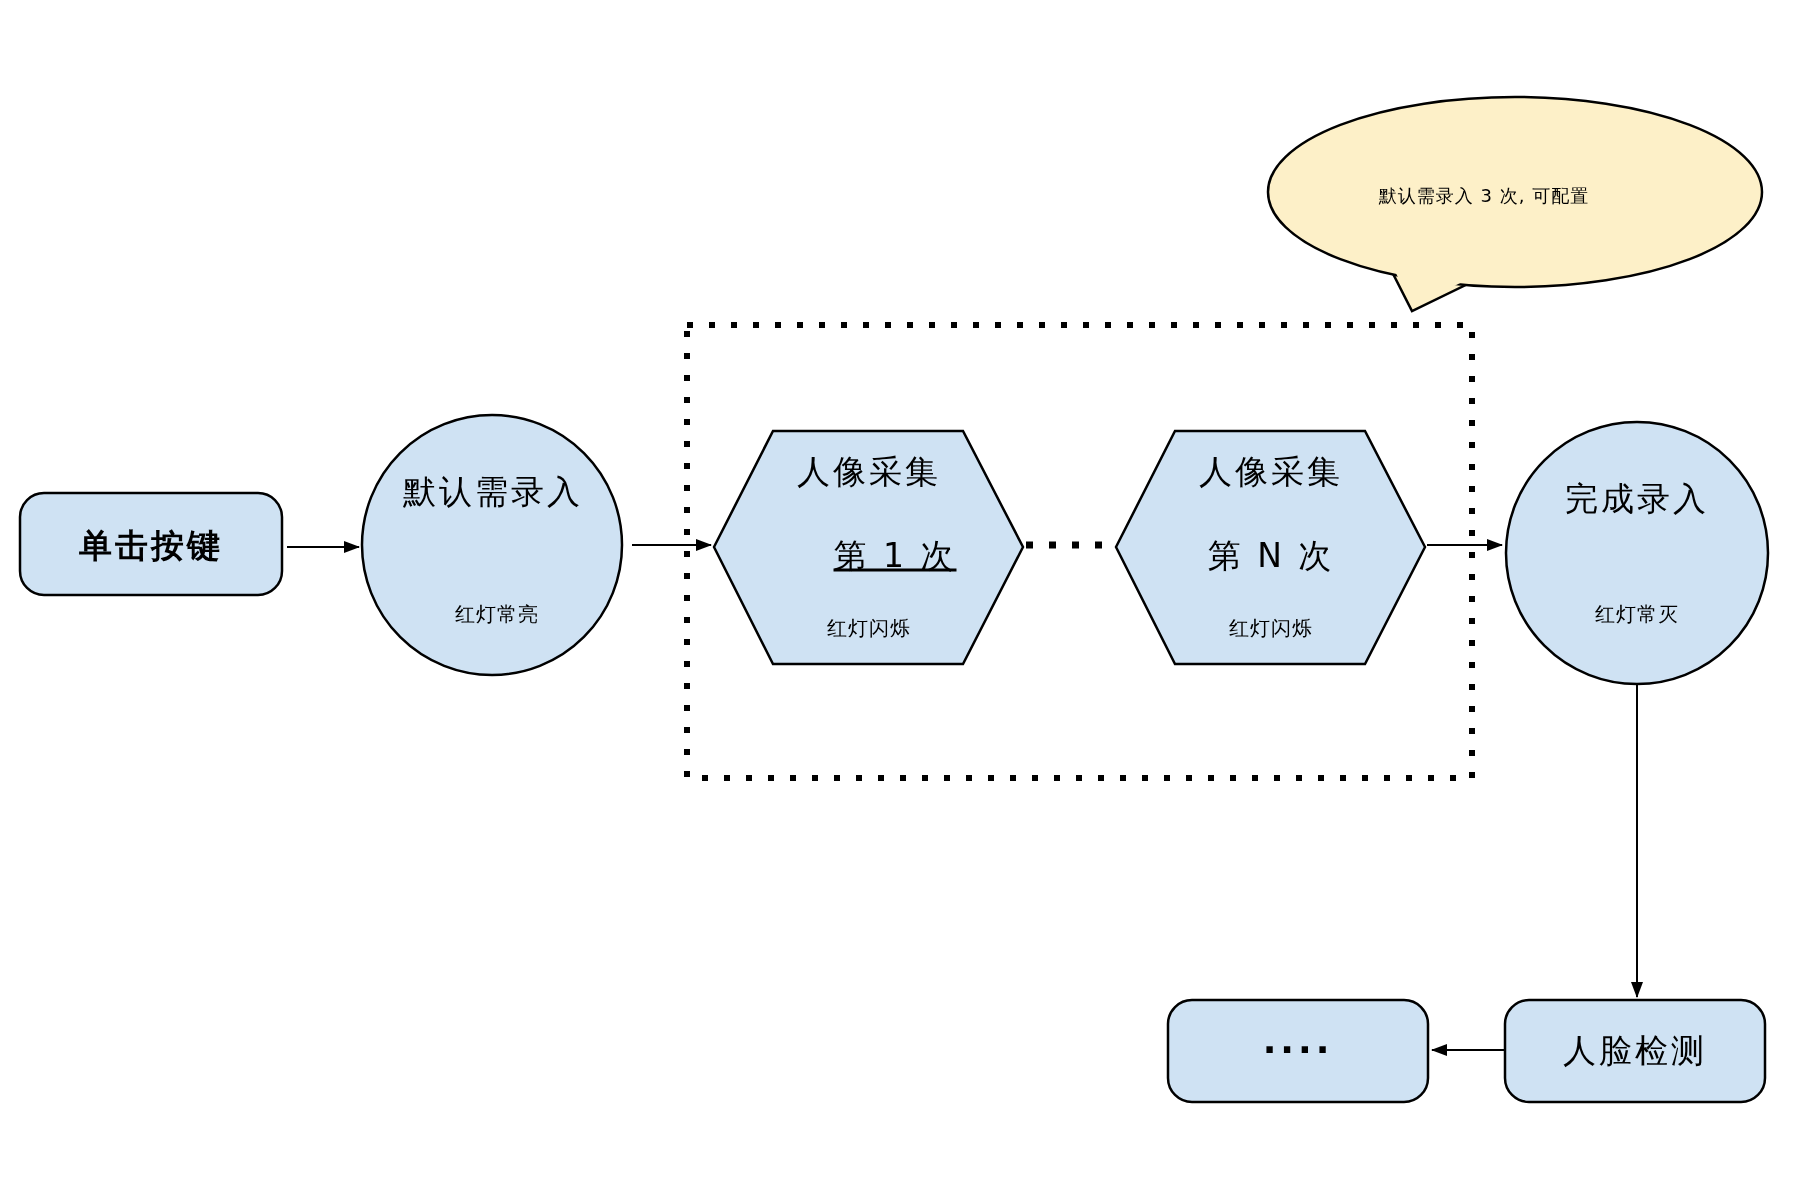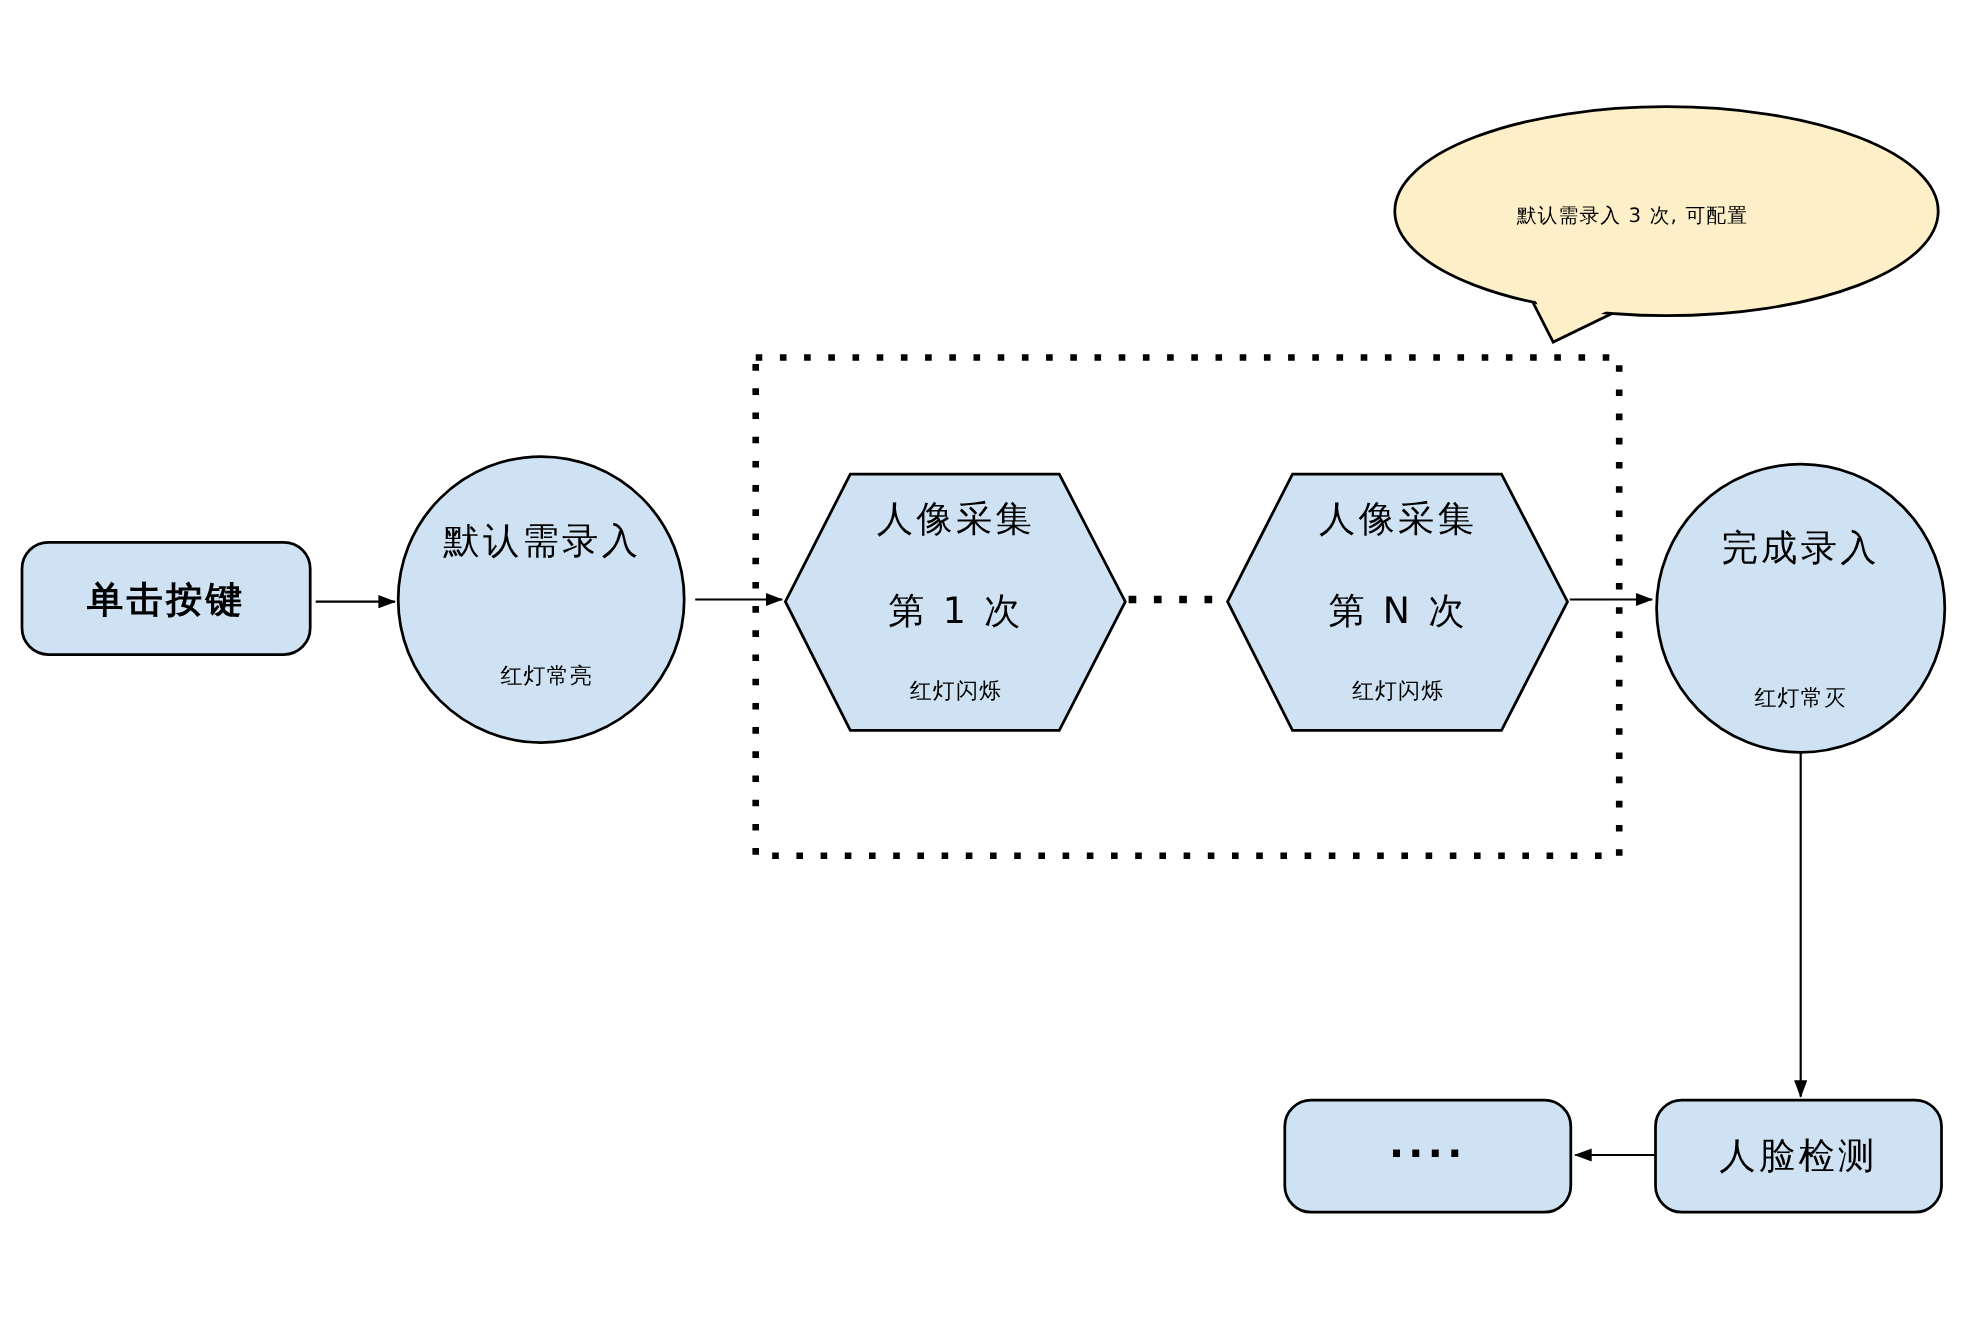--- a/index.html
+++ b/index.html
@@ -89,29 +89,29 @@
 
     <line x1="1504" y1="1050" x2="1432" y2="1050" stroke="#000000" stroke-width="2" marker-end="url(#arrowhead)"></line>
   </svg>
 
   <div class="label label-main" style="left:151px; top:546px;font-weight:bold;">单击按键</div>
 
   <div class="label label-main" style="left:493px; top:492px;">默认需录入</div>
   <div class="label label-sub" style="left:497px; top:614px;">红灯常亮</div>
 
   <div class="label label-main" style="left:869px; top:472px;">人像采集</div>
-  <div class="label label-main" style="left:869px; top:556px;">第 1 次</div>
+  <div class="label label-main" style="left:895px; top:556px;text-decoration:underline;">第 1 次</div>
   <div class="label label-sub" style="left:869px; top:628px;">红灯闪烁</div>
 
   <div class="label label-main" style="left:1271px; top:472px;">人像采集</div>
   <div class="label label-main" style="left:1271px; top:556px;text-align:right;">第 N 次</div>
   <div class="label label-sub" style="left:1271px; top:628px;">红灯闪烁</div>
 
   <div class="label label-main" style="left:1637px; top:499px;text-align:right;">完成录入</div>
-  <div class="label label-sub" style="left:1637px; top:614px;margin-top:20px;">红灯常灭</div>
+  <div class="label label-sub" style="left:1637px; top:614px;">红灯常灭</div>
 
   <div class="label label-dots" style="left:1298px; top:1040px;">....</div>
 
   <div class="label label-main" style="left:1635px; top:1051px;">人脸检测</div>
 
   <div class="label label-callout" style="left:1484px; top:196px;">默认需录入 3 次, 可配置</div>
 
 </div>
 
 </body></html>

